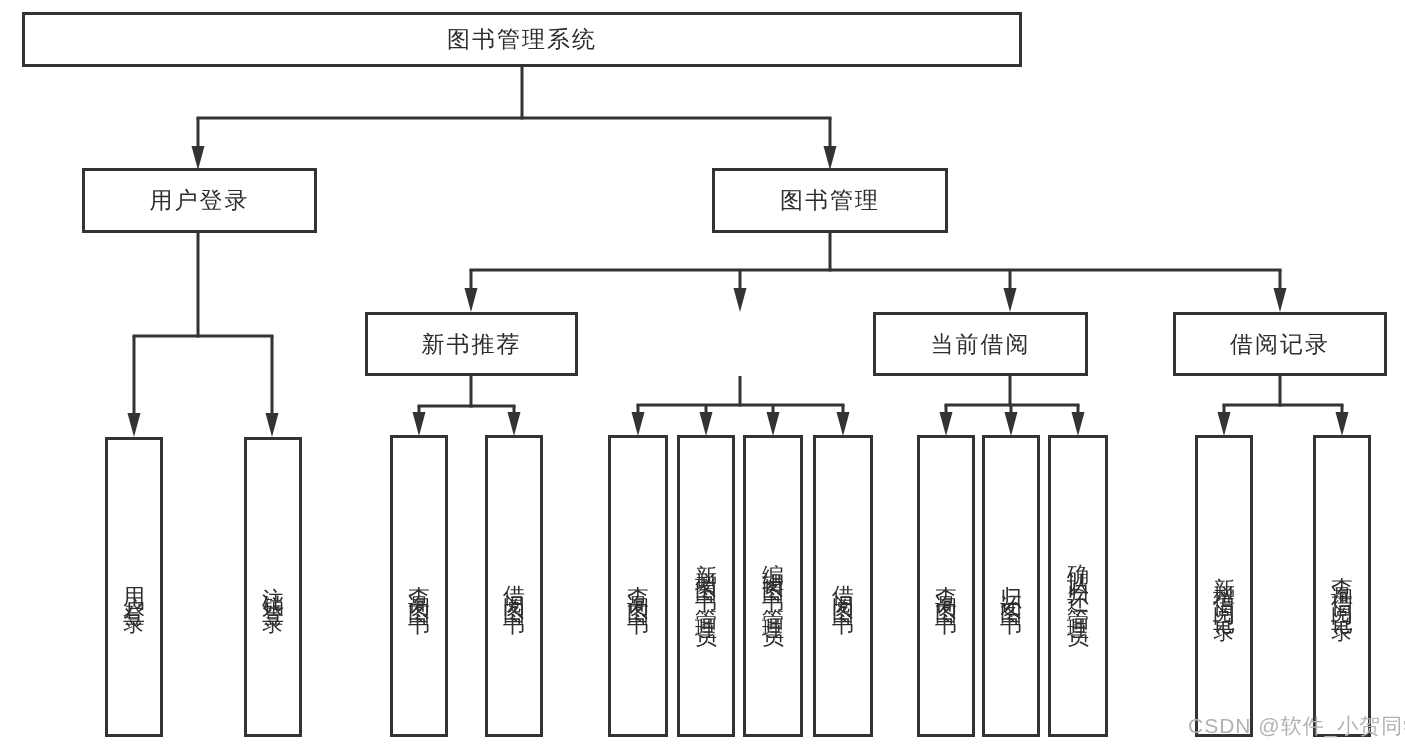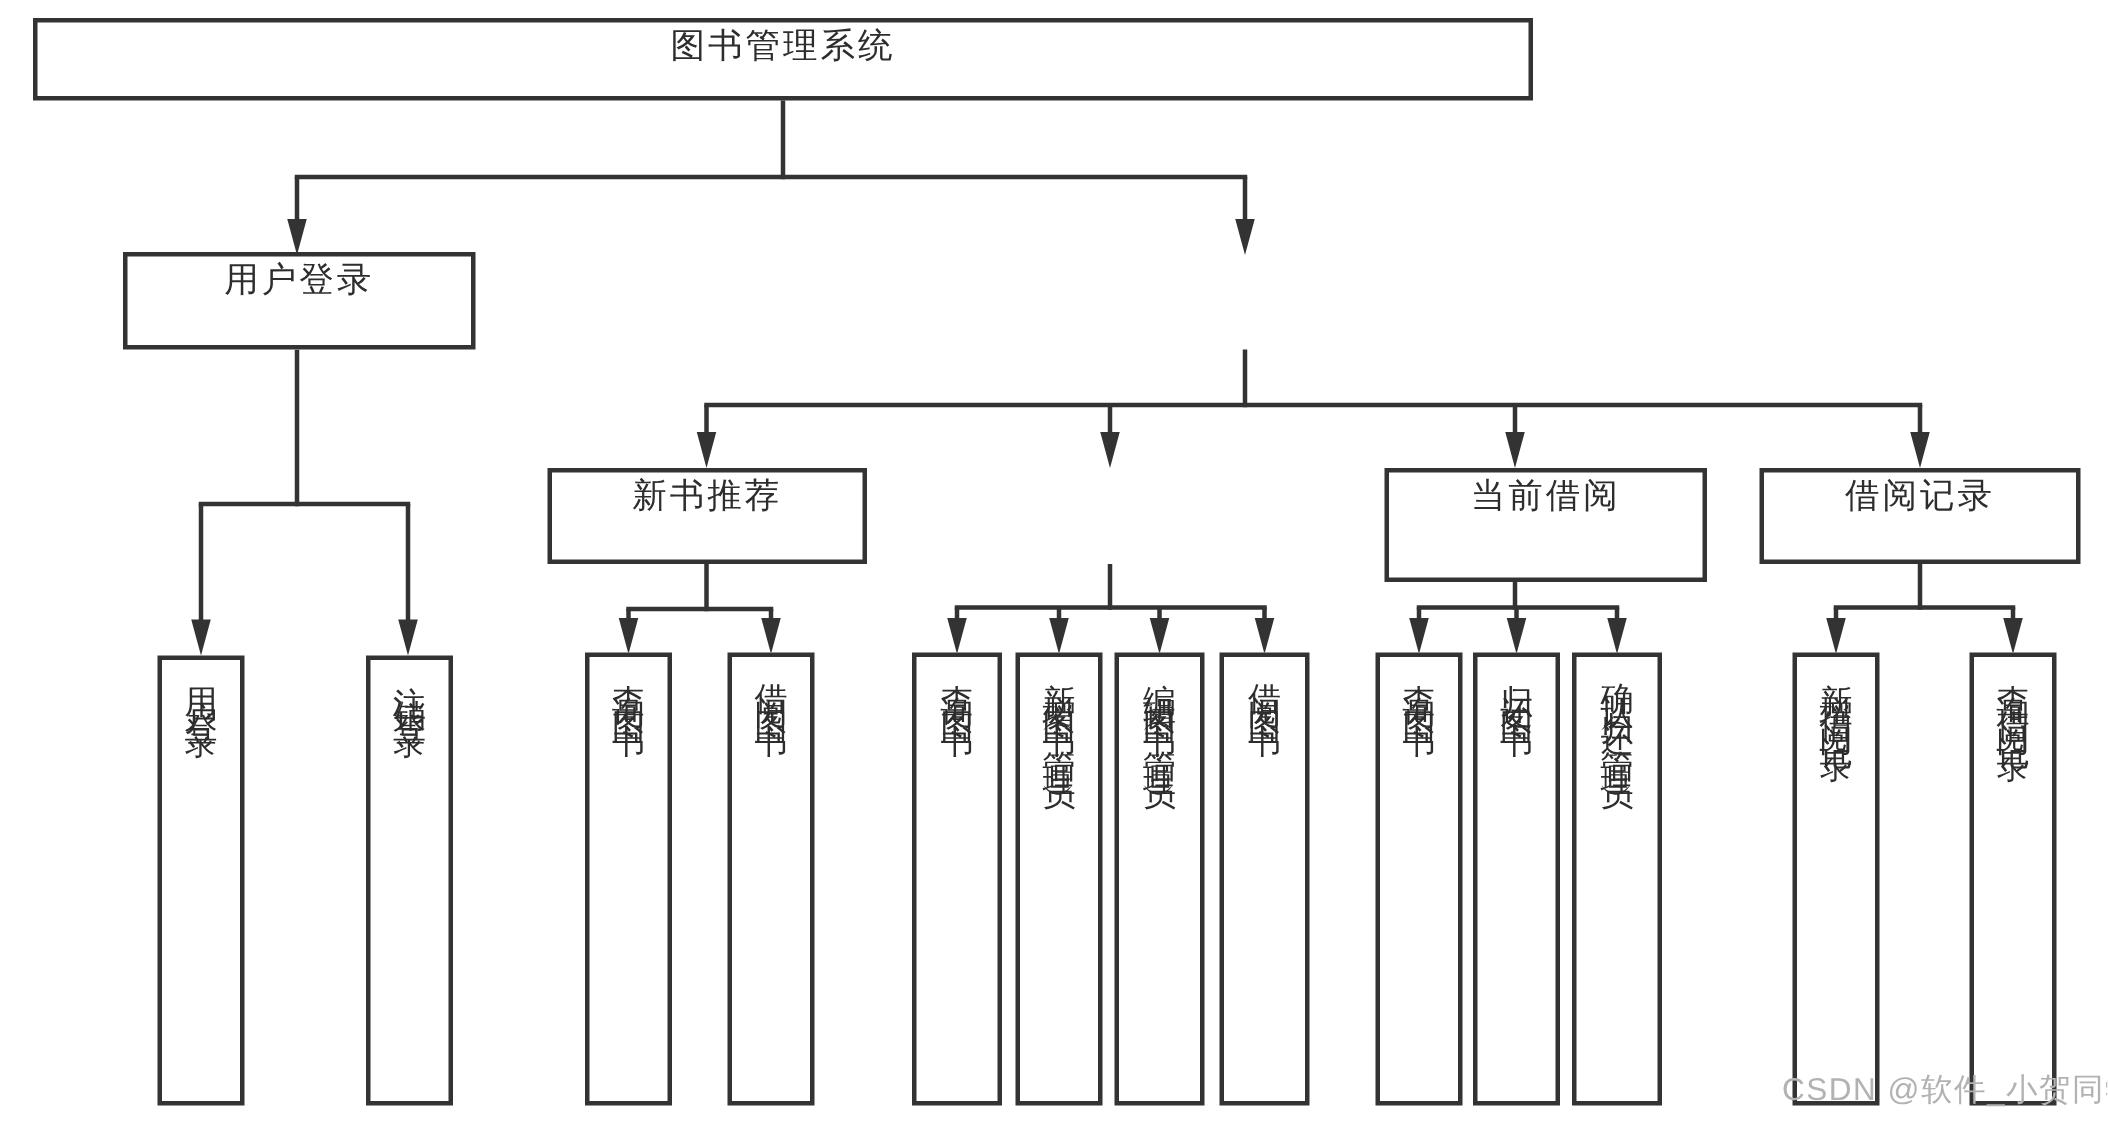--- a/index.html
+++ b/index.html
@@ -21,21 +21,21 @@
     top: 0;
     z-index: 0;
     pointer-events: none;
   }
   .box {
     position: absolute;
     box-sizing: border-box;
     border: 3px solid #333333;
     background: #ffffff;
     display: flex;
-    align-items: flex-start;
+    align-items: center;
     justify-content: center;
     z-index: 1;
   }
   .box .label {
     font-size: 23px;
     color: #2d2d2d;
     letter-spacing: 2px;
     white-space: nowrap;
   }
   .leaf .label {
@@ -128,25 +128,28 @@
     </g>
   </svg>
 
   <div class="box" style="left:22px;top:12px;width:1000px;height:55px">
     <span class="label">图书管理系统</span>
   </div>
 
   <div class="box" style="left:82px;top:168px;width:235px;height:65px">
     <span class="label">用户登录</span>
   </div>
+  <div class="box" style="left:712px;top:168px;width:236px;height:65px">
+    <span class="label">图书管理</span>
+  </div>
 
   <div class="box" style="left:365px;top:312px;width:213px;height:64px">
     <span class="label">新书推荐</span>
   </div>
-  <div class="box" style="left:923px;top:312px;width:215px;height:76px">
+  <div class="box" style="left:873px;top:312px;width:215px;height:64px">
     <span class="label">当前借阅</span>
   </div>
   <div class="box" style="left:1173px;top:312px;width:214px;height:64px">
     <span class="label">借阅记录</span>
   </div>
 
   <div class="box leaf" style="left:105px;top:437px;width:58px;height:300px">
     <span class="label">用户登录</span>
   </div>
   <div class="box leaf" style="left:244px;top:437px;width:58px;height:300px">

